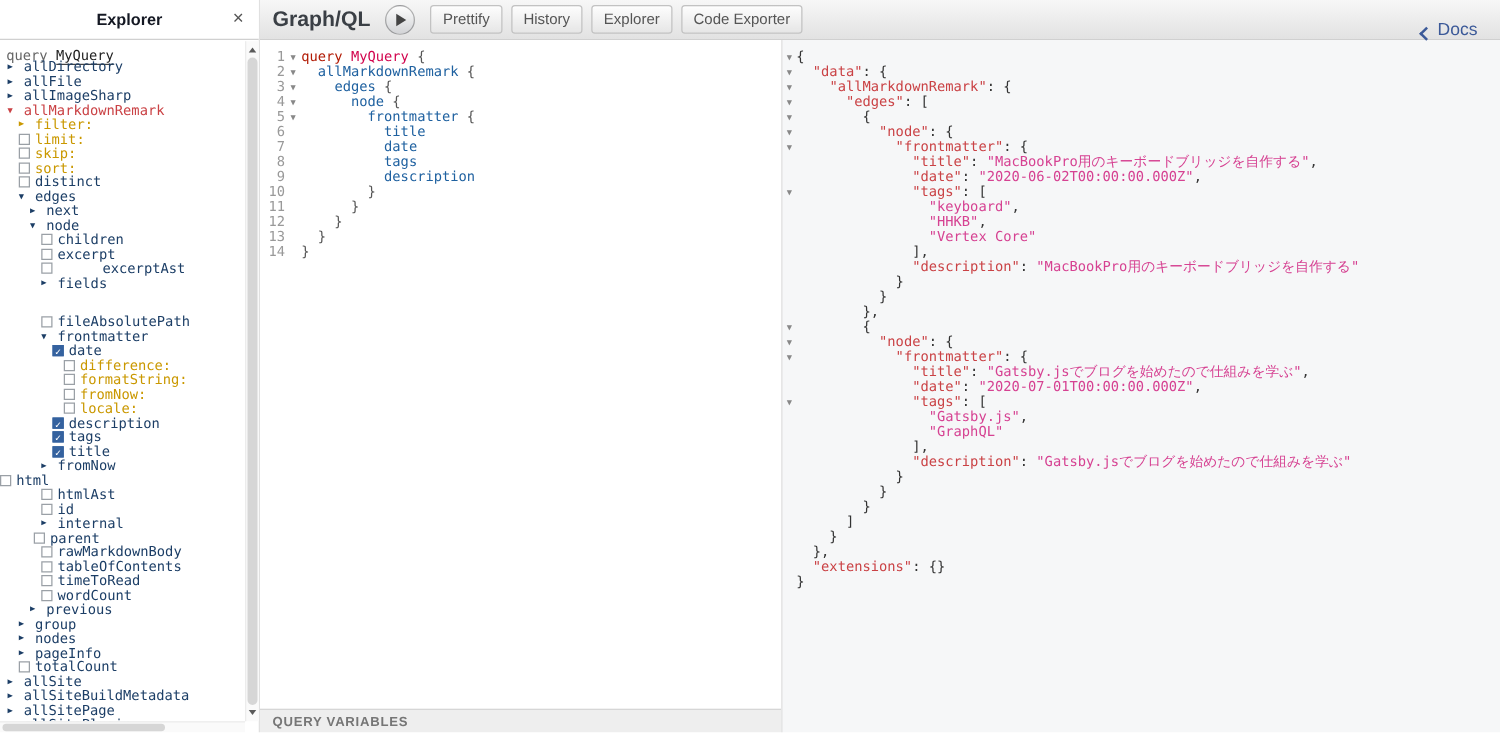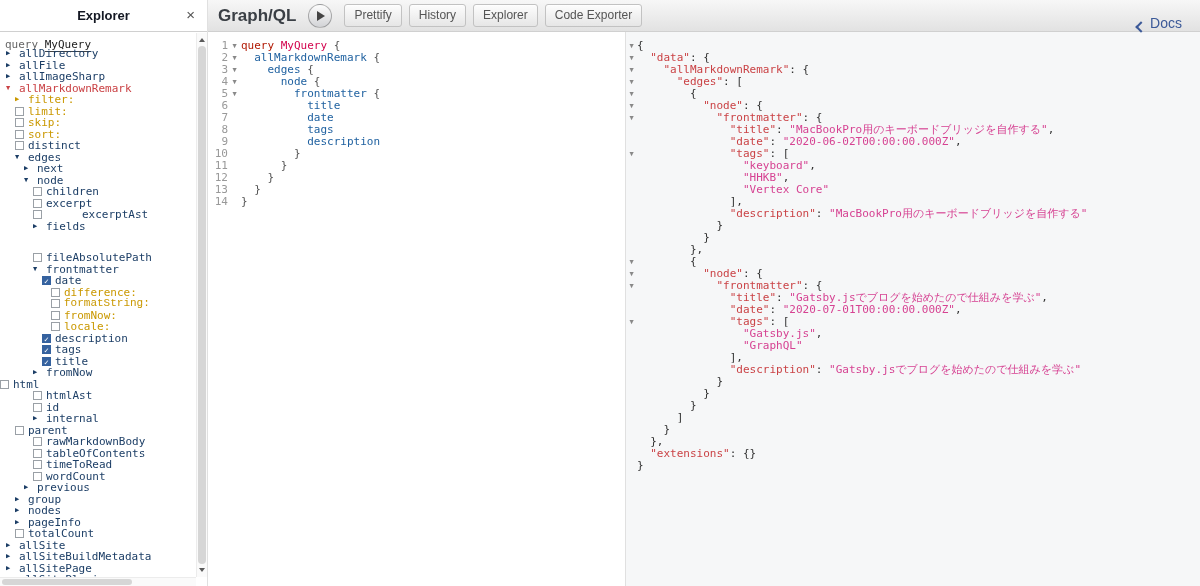--- a/index.html
+++ b/index.html
@@ -167,21 +167,21 @@
             <span class="tlabel">frontmatter</span>
           </div>
           <div class="trow field" style="padding-left: 42px;">
             <span class="cbox checked"></span>
             <span class="tlabel">date</span>
           </div>
           <div class="trow arg" style="padding-left: 51px;">
             <span class="cbox"></span>
             <span class="tlabel">difference:</span>
           </div>
-          <div class="trow arg" style="padding-left: 51px; font-family: Liberation Mono, monospace;">
+          <div class="trow arg" style="padding-left: 51px;">
             <span class="cbox"></span>
             <span class="tlabel">formatString:</span>
           </div>
           <div class="trow arg" style="padding-left: 51px;">
             <span class="cbox"></span>
             <span class="tlabel">fromNow:</span>
           </div>
           <div class="trow arg" style="padding-left: 51px;">
             <span class="cbox"></span>
             <span class="tlabel">locale:</span>
@@ -211,21 +211,21 @@
             <span class="tlabel">htmlAst</span>
           </div>
           <div class="trow field" style="padding-left: 33px;">
             <span class="cbox"></span>
             <span class="tlabel">id</span>
           </div>
           <div class="trow field" style="padding-left: 33px;">
             <span class="arrow">▶</span>
             <span class="tlabel">internal</span>
           </div>
-          <div class="trow field" style="padding-left: 15px;">
+          <div class="trow field" style="padding-left: 27px;">
             <span class="cbox"></span>
             <span class="tlabel">parent</span>
           </div>
           <div class="trow field" style="padding-left: 33px;">
             <span class="cbox"></span>
             <span class="tlabel">rawMarkdownBody</span>
           </div>
           <div class="trow field" style="padding-left: 33px;">
             <span class="cbox"></span>
             <span class="tlabel">tableOfContents</span>
@@ -322,20 +322,21 @@
             <div class="cmline"><span class="ln">6</span><span class="fold"></span><span class="code"><span class="tk-plain">          </span><span class="tk-property">title</span></span></div>
             <div class="cmline"><span class="ln">7</span><span class="fold"></span><span class="code"><span class="tk-plain">          </span><span class="tk-property">date</span></span></div>
             <div class="cmline"><span class="ln">8</span><span class="fold"></span><span class="code"><span class="tk-plain">          </span><span class="tk-property">tags</span></span></div>
             <div class="cmline"><span class="ln">9</span><span class="fold"></span><span class="code"><span class="tk-plain">          </span><span class="tk-property">description</span></span></div>
             <div class="cmline"><span class="ln">10</span><span class="fold"></span><span class="code"><span class="tk-punct">        }</span></span></div>
             <div class="cmline"><span class="ln">11</span><span class="fold"></span><span class="code"><span class="tk-punct">      }</span></span></div>
             <div class="cmline"><span class="ln">12</span><span class="fold"></span><span class="code"><span class="tk-punct">    }</span></span></div>
             <div class="cmline"><span class="ln">13</span><span class="fold"></span><span class="code"><span class="tk-punct">  }</span></span></div>
             <div class="cmline"><span class="ln">14</span><span class="fold"></span><span class="code"><span class="tk-punct">}</span></span></div>
           </div>
+        <div class="vartitle">QUERY VARIABLES</div>
       </div>
       <div class="result-pane" id="result">
           <div class="resline"><span class="fold">▼</span><span class="code"><span class="tk-plain">{</span></span></div>
           <div class="resline"><span class="fold">▼</span><span class="code"><span class="tk-plain">  </span><span class="tk-key">"data"</span><span class="tk-plain">: </span><span class="tk-plain">{</span></span></div>
           <div class="resline"><span class="fold">▼</span><span class="code"><span class="tk-plain">    </span><span class="tk-key">"allMarkdownRemark"</span><span class="tk-plain">: </span><span class="tk-plain">{</span></span></div>
           <div class="resline"><span class="fold">▼</span><span class="code"><span class="tk-plain">      </span><span class="tk-key">"edges"</span><span class="tk-plain">: </span><span class="tk-plain">[</span></span></div>
           <div class="resline"><span class="fold">▼</span><span class="code"><span class="tk-plain">        {</span></span></div>
           <div class="resline"><span class="fold">▼</span><span class="code"><span class="tk-plain">          </span><span class="tk-key">"node"</span><span class="tk-plain">: </span><span class="tk-plain">{</span></span></div>
           <div class="resline"><span class="fold">▼</span><span class="code"><span class="tk-plain">            </span><span class="tk-key">"frontmatter"</span><span class="tk-plain">: </span><span class="tk-plain">{</span></span></div>
           <div class="resline"><span class="fold"></span><span class="code"><span class="tk-plain">              </span><span class="tk-key">"title"</span><span class="tk-plain">: </span><span class="tk-str">"MacBookPro用のキーボードブリッジを自作する"</span><span class="tk-plain">,</span></span></div>

